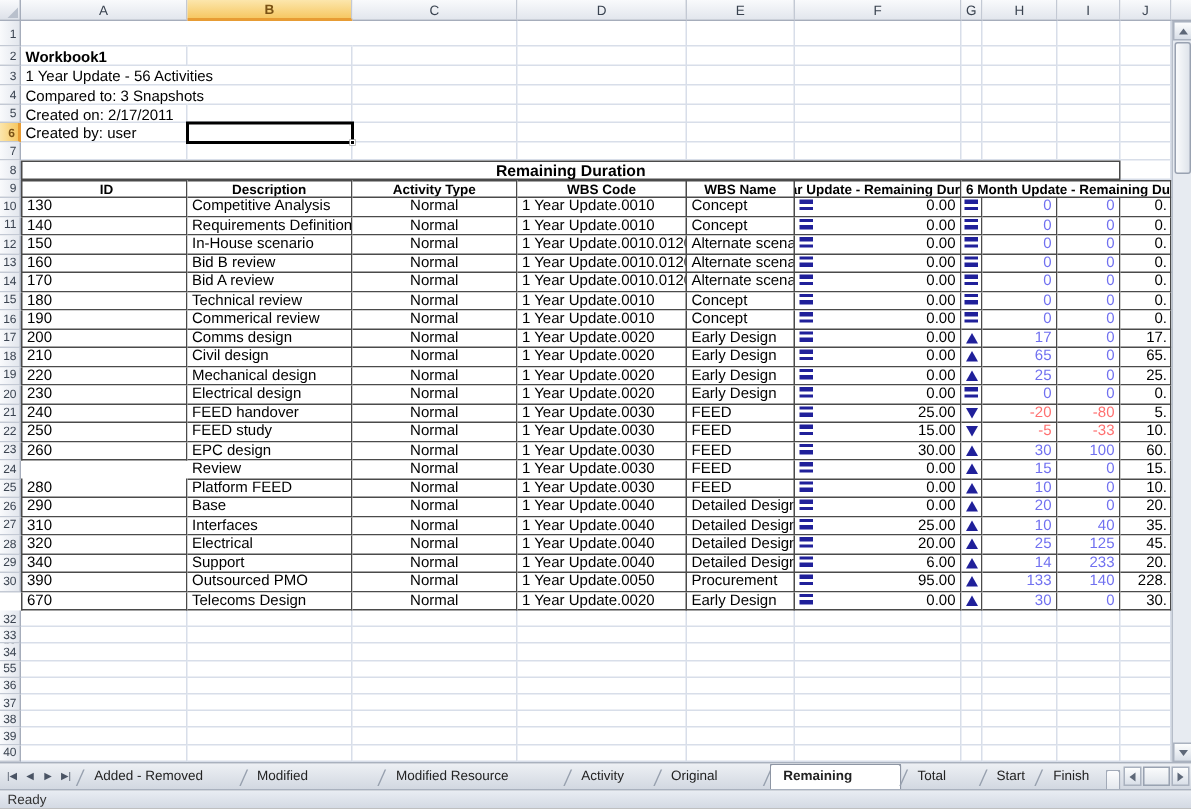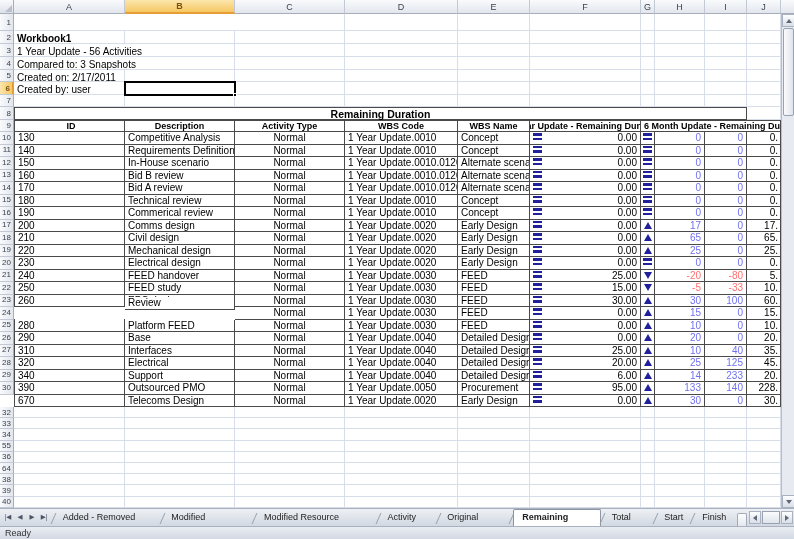--- a/index.html
+++ b/index.html
@@ -144,21 +144,21 @@
       <div class="rowhdr" style="top: 344.5px; height: 12.5px; line-height: 12.5px;">27</div>
       <div class="rowhdr" style="top: 357px; height: 12.5px; line-height: 12.5px;">28</div>
       <div class="rowhdr" style="top: 369.5px; height: 12.5px; line-height: 12.5px;">29</div>
       <div class="rowhdr" style="top: 382px; height: 12.5px; line-height: 12.5px;">30</div>
       <div class="rowhdr" style="top: 394.5px; height: 12.5px; line-height: 12.5px; margin-top: 32px;">31</div>
       <div class="rowhdr" style="top: 407px; height: 11.2px; line-height: 11.2px;">32</div>
       <div class="rowhdr" style="top: 418.2px; height: 11.2px; line-height: 11.2px;">33</div>
       <div class="rowhdr" style="top: 429.4px; height: 11.2px; line-height: 11.2px;">34</div>
       <div class="rowhdr" style="top: 440.6px; height: 11.2px; line-height: 11.2px;">55</div>
       <div class="rowhdr" style="top: 451.8px; height: 11.2px; line-height: 11.2px;">36</div>
-      <div class="rowhdr" style="top: 463px; height: 11.2px; line-height: 11.2px;">64</div>
+      <div class="rowhdr" style="top: 463px; height: 11.2px; line-height: 11.2px;">37</div>
       <div class="rowhdr" style="top: 474.2px; height: 11.2px; line-height: 11.2px;">38</div>
       <div class="rowhdr" style="top: 485.4px; height: 11.2px; line-height: 11.2px;">39</div>
       <div class="rowhdr" style="top: 496.6px; height: 11.2px; line-height: 11.2px;">40</div>
     </div>
   <div id="hdr-fill"></div>
 
   <div id="grid-bg">
       <div class="gcell noline" style="left: 14px; top: 14px; width: 111px; height: 17px;"></div>
       <div class="gcell noline" style="left: 125px; top: 14px; width: 110px; height: 17px;"></div>
       <div class="gcell" style="left: 235px; top: 14px; width: 110px; height: 17px;"></div>
@@ -624,21 +624,21 @@
         </span>
         <span style="margin-left: auto;">30.00</span>
       </div>
       <div class="td ac" style="left: 641px; top: 294.5px; width: 14px; height: 12.5px;">
         <span class="ic-up"></span>
       </div>
       <div class="td ar num-pos" style="left: 655px; top: 294.5px; width: 50px; height: 12.5px;">30</div>
       <div class="td ar num-pos" style="left: 705px; top: 294.5px; width: 42px; height: 12.5px;">100</div>
       <div class="td ar" style="left: 747px; top: 294.5px; width: 34px; height: 12.5px; padding-right: 2px;">60.</div>
       <div class="td first al" style="left: 14px; top: 319px; width: 111px; height: 12.5px;">270</div>
-      <div class="td al" style="left: 125px; top: 297px; width: 110px; height: 12.5px;">Review</div>
+      <div class="td al" style="left: 125px; top: 307px; width: 110px; height: 12.5px;">Review</div>
       <div class="td ac" style="left: 235px; top: 307px; width: 110px; height: 12.5px;">Normal</div>
       <div class="td al" style="left: 345px; top: 307px; width: 113px; height: 12.5px;">1 Year Update.0030</div>
       <div class="td al" style="left: 458px; top: 307px; width: 72px; height: 12.5px;">FEED</div>
       <div class="td " style="left: 530px; top: 307px; width: 111px; height: 12.5px; padding: 0px 3px;">
         <span class="ic-flat">
           <i></i>
           <i></i>
         </span>
         <span style="margin-left: auto;">0.00</span>
       </div>

